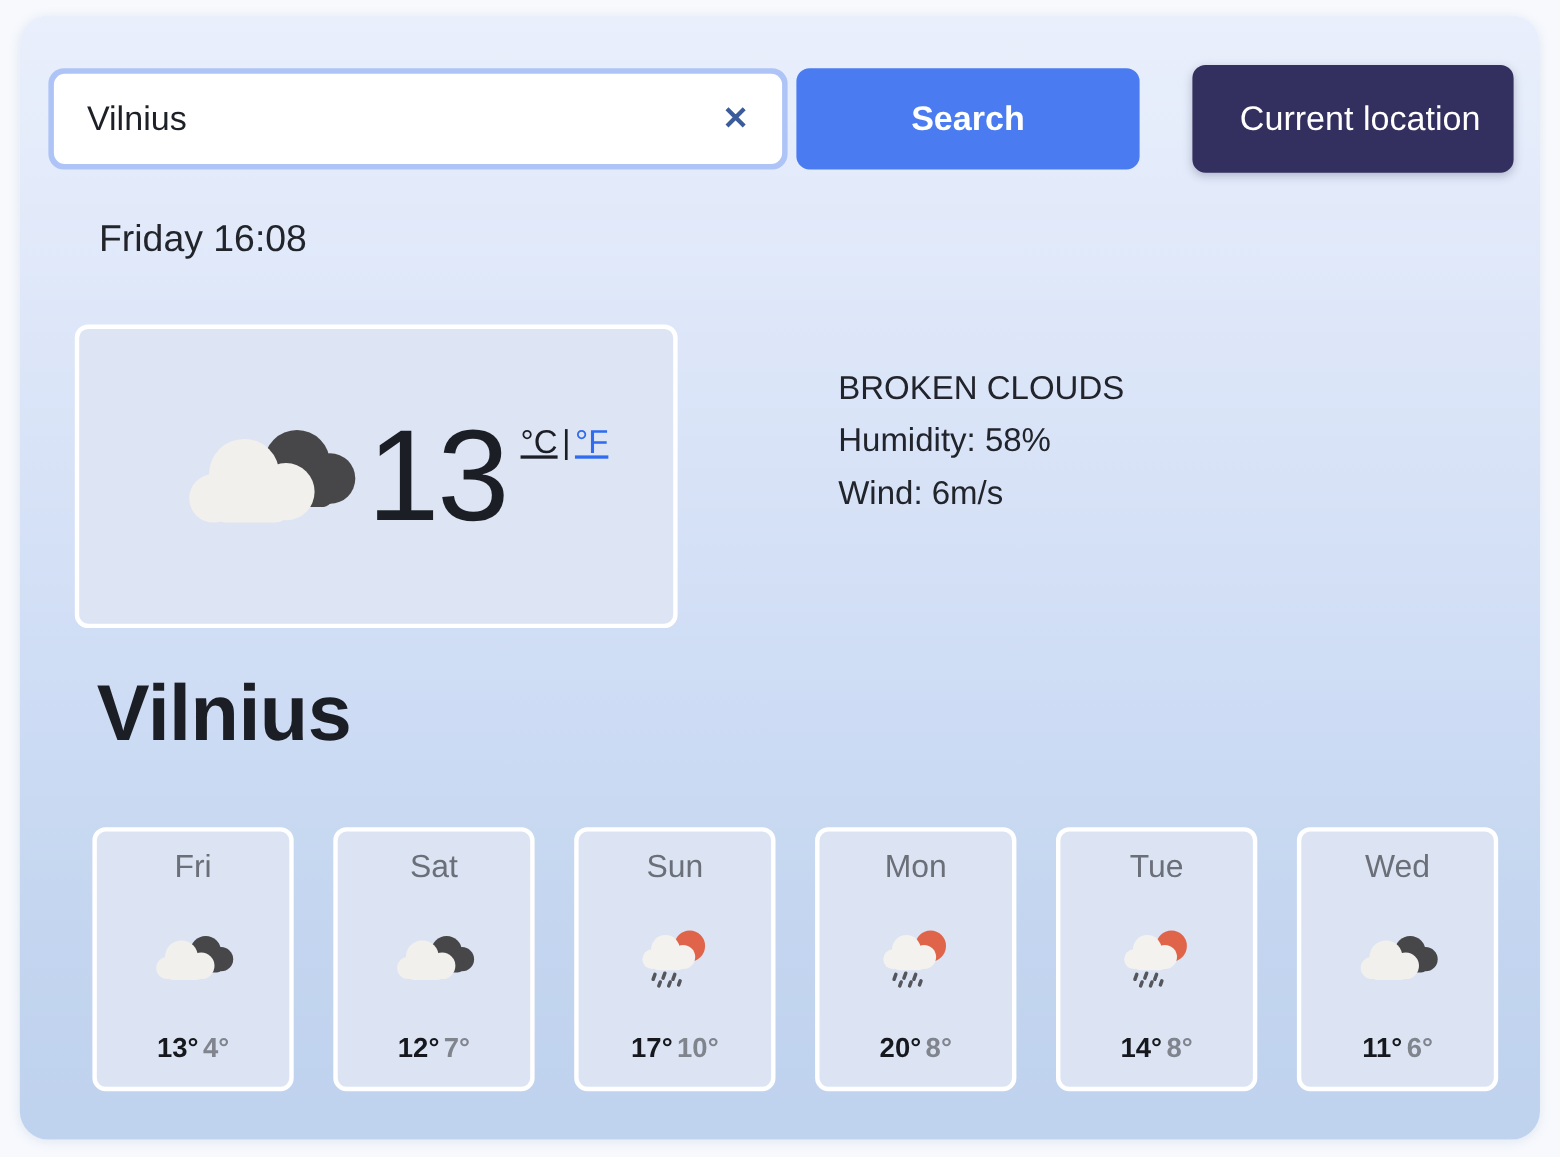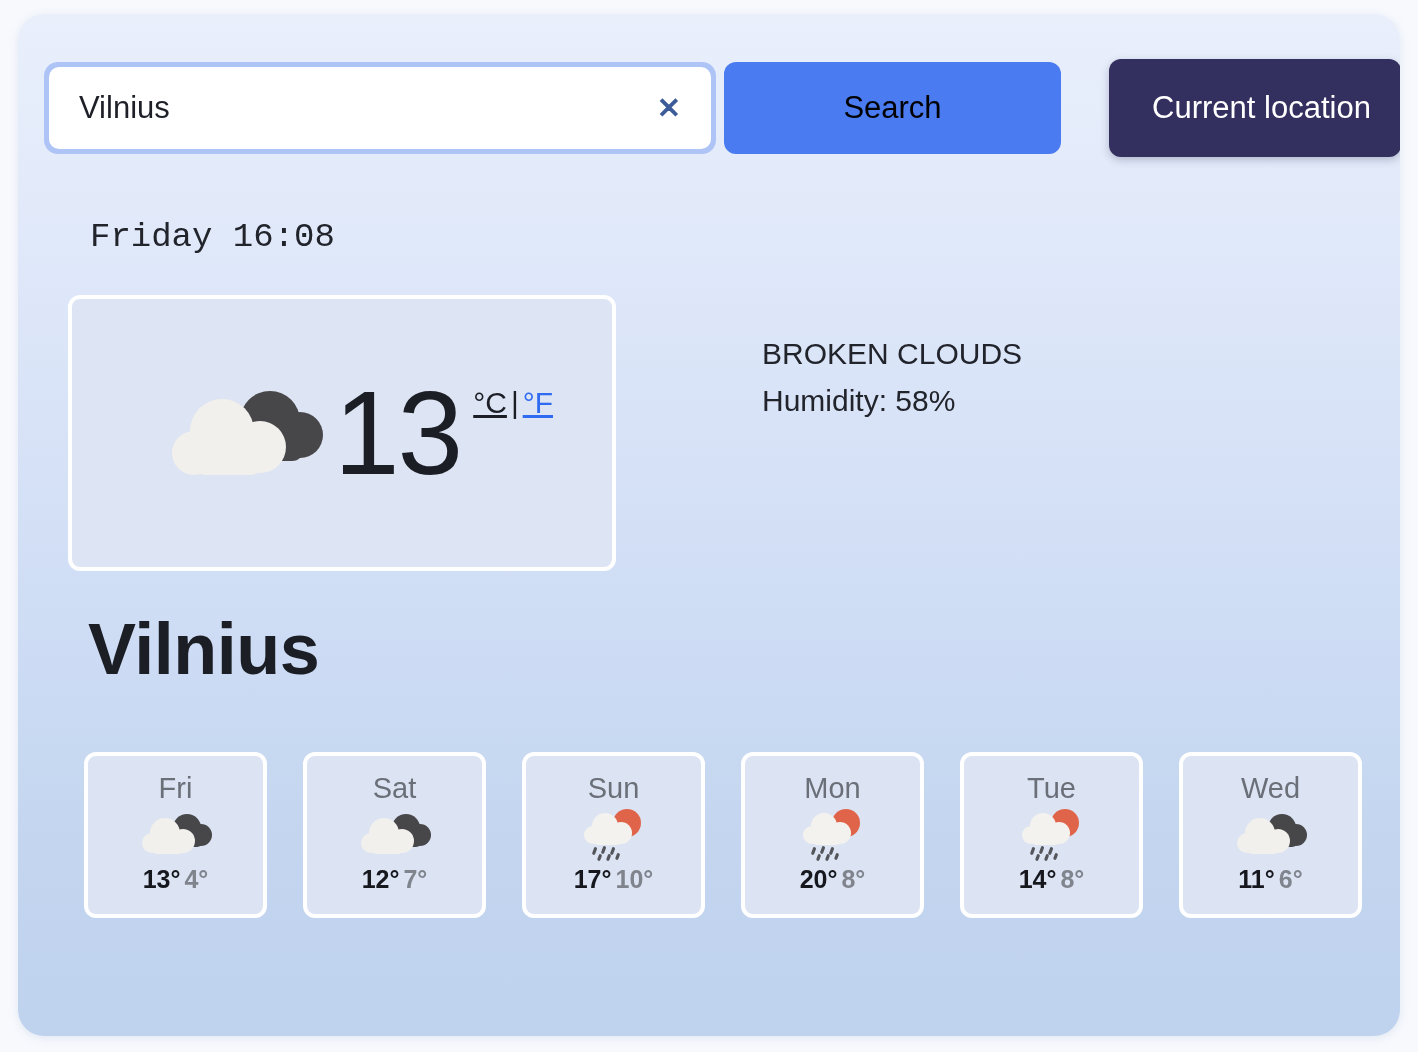--- a/index.html
+++ b/index.html
@@ -77,29 +77,30 @@
     font-size: 29px;
     font-weight: bold;
     color: #3c5c99;
     line-height: 1;
     padding: 4px 8px;
     font-family: "Liberation Sans", sans-serif;
   }
 
   .search-btn {
     margin-left: 8px;
-    width: 337px;
+    width: 312px;
     height: 92px;
     border: none;
     border-radius: 12px;
     background: #4a7bf0;
-    color: #000000;
+    color: #ffffff;
     font-family: "Liberation Sans", sans-serif;
     font-size: 31px;
     cursor: pointer;
+    font-weight: bold;
   }
 
   .location-btn {
     margin-left: 48px;
     margin-top: -3px;
     width: 292px;
     height: 98px;
     border: none;
     border-radius: 12px;
     background: #332f5e;
@@ -108,24 +109,23 @@
     font-size: 31px;
     cursor: pointer;
     box-shadow: 0 3px 9px rgba(50,50,90,0.28);
     padding-left: 19px;
   }
 
   
   .datetime {
     position: absolute;
     left: 72px;
-    top: 204px;
+    top: 184px;
     font-size: 34px;
     color: #22242b;
-    font-family: Liberation Mono, monospace;
   }
 
   
   .current-card {
     position: absolute;
     left: 50px;
     top: 281px;
     width: 548px;
     height: 276px;
     background: #dde4f3;
@@ -189,21 +189,21 @@
   
   .forecast {
     position: absolute;
     left: 66px;
     top: 738px;
     display: flex;
     gap: 36px;
   }
   .fc-card {
     width: 183px;
-    height: 166px;
+    height: 240px;
     background: #dce4f4;
     border: 4px solid #ffffff;
     border-radius: 12px;
     display: flex;
     flex-direction: column;
     align-items: center;
     justify-content: space-between;
     padding: 16px 0 20px 0;
   }
   .fc-day { font-size: 29px; color: #6b6f78; }
@@ -254,20 +254,21 @@
       <span class="temp-value">13</span>
       <span class="unit-toggle">
         <span class="unit-c">°C</span><span class="sep">|</span><span class="unit-f">°F</span>
       </span>
     </div>
   </div>
 
   <div class="details">
     <div>BROKEN CLOUDS</div>
     <div>Humidity: 58%</div>
+    <div>Wind: 6m/s</div>
   </div>
 
   <div class="city-name">Vilnius</div>
 
   <div class="forecast">
       <div class="fc-card">
         <div class="fc-day">Fri</div>
         <span>
   <svg class="fc-icon" viewBox="0 0 74 58" xmlns="http://www.w3.org/2000/svg">
     <g fill="#474749">

